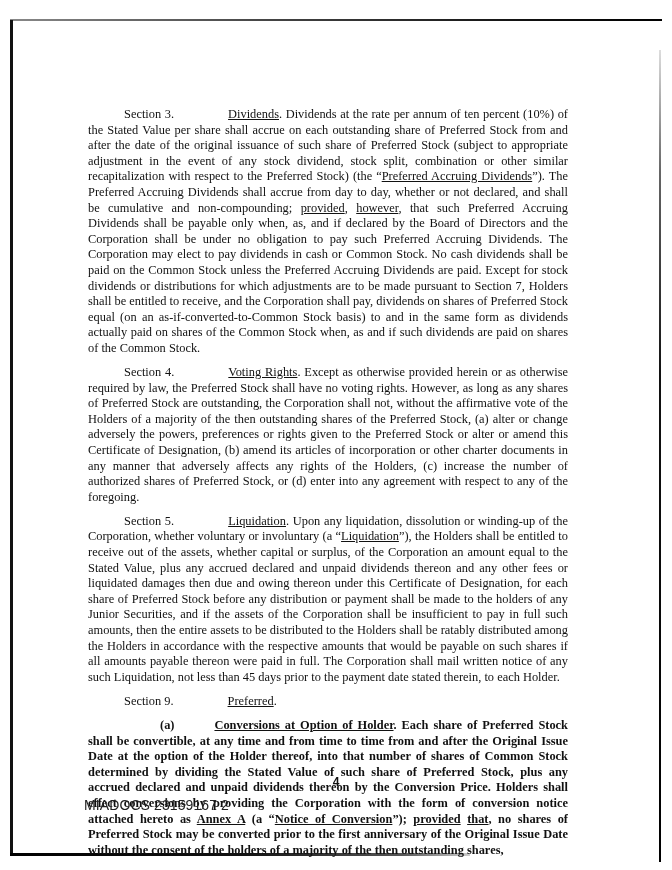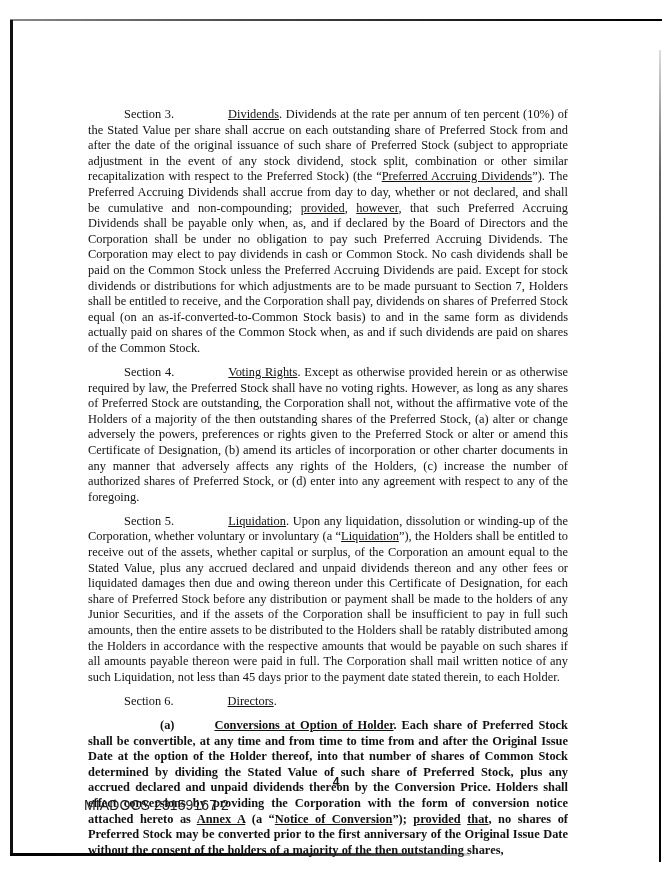--- a/index.html
+++ b/index.html
@@ -38,21 +38,21 @@
   <div class="border-right"></div>
 
   <div class="body-text">
 
     <p class="para"><span>Section 3.</span><span class="tab1"></span><u>Dividends</u><span>. Dividends at the rate per annum of ten percent (10%) of the Stated Value per share shall accrue on each outstanding share of Preferred Stock from and after the date of the original issuance of such share of Preferred Stock (subject to appropriate adjustment in the event of any stock dividend, stock split, combination or other similar recapitalization with respect to the Preferred Stock) (the “</span><u>Preferred Accruing Dividends</u><span>”). The Preferred Accruing Dividends shall accrue from day to day, whether or not declared, and shall be cumulative and non-compounding; </span><u>provided</u><span>, </span><u>however</u><span>, that such Preferred Accruing Dividends shall be payable only when, as, and if declared by the Board of Directors and the Corporation shall be under no obligation to pay such Preferred Accruing Dividends. The Corporation may elect to pay dividends in cash or Common Stock.  No cash dividends shall be paid on the Common Stock unless the Preferred Accruing Dividends are paid. Except for stock dividends or distributions for which adjustments are to be made pursuant to Section 7, Holders shall be entitled to receive, and the Corporation shall pay, dividends on shares of Preferred Stock equal (on an as-if-converted-to-Common Stock basis) to and in the same form as dividends actually paid on shares of the Common Stock when, as and if such dividends are paid on shares of the Common Stock.</span></p>
 
     <p class="para"><span>Section 4.</span><span class="tab1"></span><u>Voting Rights</u><span>. Except as otherwise provided herein or as otherwise required by law, the Preferred Stock shall have no voting rights. However, as long as any shares of Preferred Stock are outstanding, the Corporation shall not, without the affirmative vote of the Holders of a majority of the then outstanding shares of the Preferred Stock, (a) alter or change adversely the powers, preferences or rights given to the Preferred Stock or alter or amend this Certificate of Designation, (b) amend its articles of incorporation or other charter documents in any manner that adversely affects any rights of the Holders, (c) increase the number of authorized shares of Preferred Stock, or (d) enter into any agreement with respect to any of the foregoing.</span></p>
 
     <p class="para"><span>Section 5.</span><span class="tab1"></span><u>Liquidation</u><span>. Upon any liquidation, dissolution or winding-up of the Corporation, whether voluntary or involuntary (a “</span><u>Liquidation</u><span>”), the Holders shall be entitled to receive out of the assets, whether capital or surplus, of the Corporation an amount equal to the Stated Value, plus any accrued declared and unpaid dividends thereon and any other fees or liquidated damages then due and owing thereon under this Certificate of Designation, for each share of Preferred Stock before any distribution or payment shall be made to the holders of any Junior Securities, and if the assets of the Corporation shall be insufficient to pay in full such amounts, then the entire assets to be distributed to the Holders shall be ratably distributed among the Holders in accordance with the respective amounts that would be payable on such shares if all amounts payable thereon were paid in full. The Corporation shall mail written notice of any such Liquidation, not less than 45 days prior to the payment date stated therein, to each Holder.</span></p>
 
-    <p class="heading-only"><span>Section 6.</span><span class="tab1"></span><u>Directors</u><span>.</span></p>
+    <p class="heading-only"><span>Section 9.</span><span class="tab1"></span><u>Preferred</u><span>.</span></p>
 
     <p class="para sub"><span>(a)</span><span class="tab-sub"></span><u>Conversions at Option of Holder</u><span>. Each share of Preferred Stock shall be convertible, at any time and from time to time from and after the Original Issue Date at the option of the Holder thereof, into that number of shares of Common Stock determined by dividing the Stated Value of such share of Preferred Stock, plus any accrued declared and unpaid dividends thereon by the Conversion Price. Holders shall effect conversions by providing the Corporation with the form of conversion notice attached hereto as </span><u>Annex A</u><span> (a “</span><u>Notice of Conversion</u><span>”); </span><u>provided</u><span> </span><u>that</u><span>, no shares of Preferred Stock may be converted prior to the first anniversary of the Original Issue Date without the consent of the holders of a majority of the then outstanding shares,</span></p>
 
   </div>
 
   <div class="page-number">4</div>
   <div class="doc-id">MIADOCS 23159167 2</div>
 </div>
 
 </body></html>

